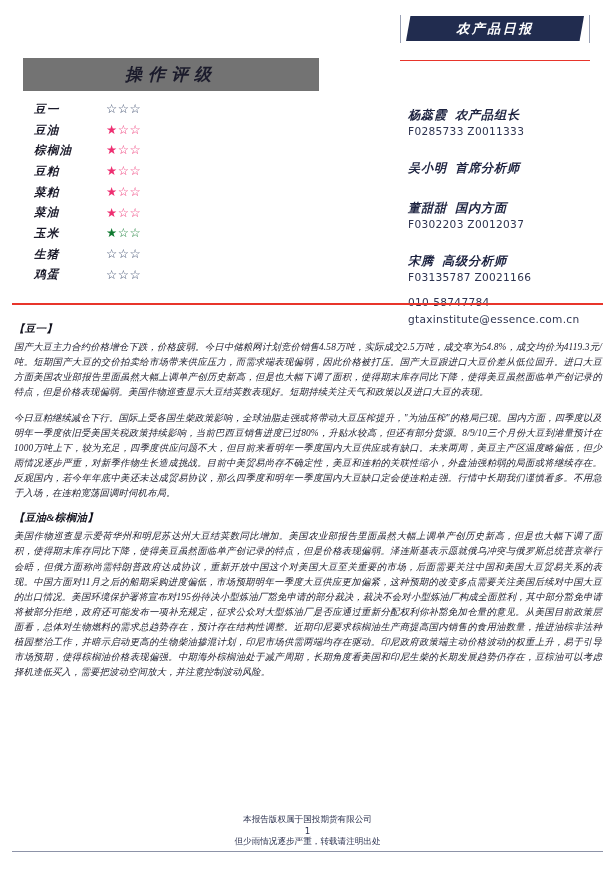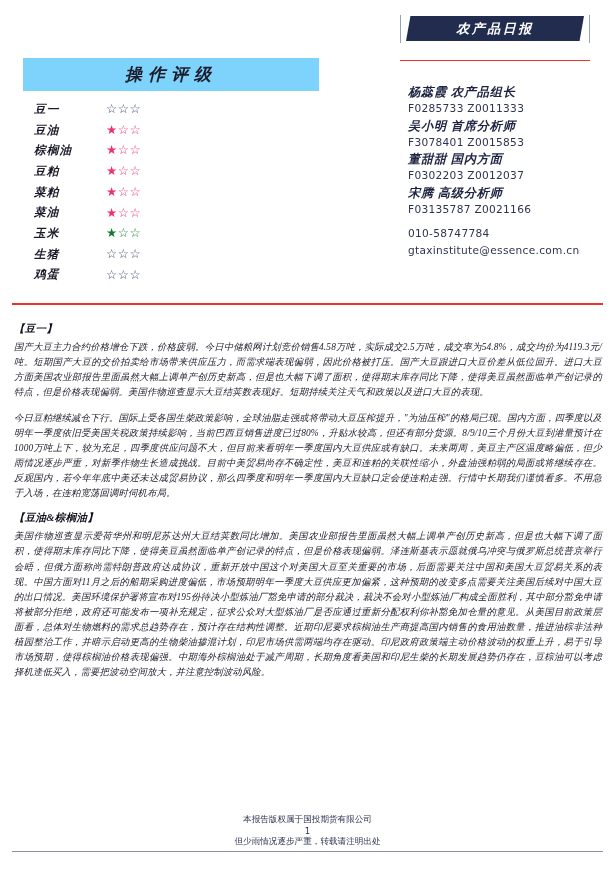--- a/index.html
+++ b/index.html
@@ -118,21 +118,21 @@
   }
 
   
   .rating-card {
     position: absolute;
     left: 23px; top: 58px;
     width: 296px;
   }
   .rating-title {
     height: 33px;
-    background: #7dd3fc;
+    background: #737373;
     display: flex;
     align-items: center;
     justify-content: center;
   }
   .rating-title span {
     font-size: 17px;
     font-weight: bold;
     letter-spacing: 6px;
     color: #1b1b2b;
     font-family: "Liberation Serif", serif;
@@ -170,23 +170,24 @@
   .analyst-panel {
     position: absolute;
     left: 408px; top: 84px;
     width: 200px;
   }
   .analyst-name {
     font-size: 12.2px;
     font-weight: bold;
     color: #1d2340;
     letter-spacing: 0.8px;
-    font-family: Liberation Serif, serif;
+    font-family: Liberation Mono, monospace;
     font-style: italic;
     margin-bottom: 1px;
+    margin-top: 23px;
   }
   .analyst-code {
     font-size: 10.6px;
     color: #2d3350;
     letter-spacing: 0.3px;
     font-family: "DejaVu Sans", "Liberation Sans", sans-serif;
     margin-bottom: 3.5px;
   }
   .contact-gap { height: 9px; }
   .contact-line {
@@ -309,21 +310,20 @@
         <div class="rating-stars" style="color: rgb(58, 74, 107);"><i>☆</i><i>☆</i><i>☆</i></div>
       </div>
     </div>
 </div>
 
 <div class="analyst-panel">
   <div id="analyst-list">
       <div class="analyst-name">杨蕊霞 农产品组长</div>
       <div class="analyst-code">F0285733  Z0011333</div>
       <div class="analyst-name">吴小明 首席分析师</div>
-      <div class="analyst-code">F3078401  Z0015853</div>
       <div class="analyst-name">董甜甜 国内方面</div>
       <div class="analyst-code">F0302203  Z0012037</div>
       <div class="analyst-name">宋腾 高级分析师</div>
       <div class="analyst-code">F03135787  Z0021166</div>
     </div>
   <div class="contact-gap"></div>
   <div class="contact-line">010-58747784</div>
   <div class="contact-line">gtaxinstitute@essence.com.cn</div>
 </div>
 

